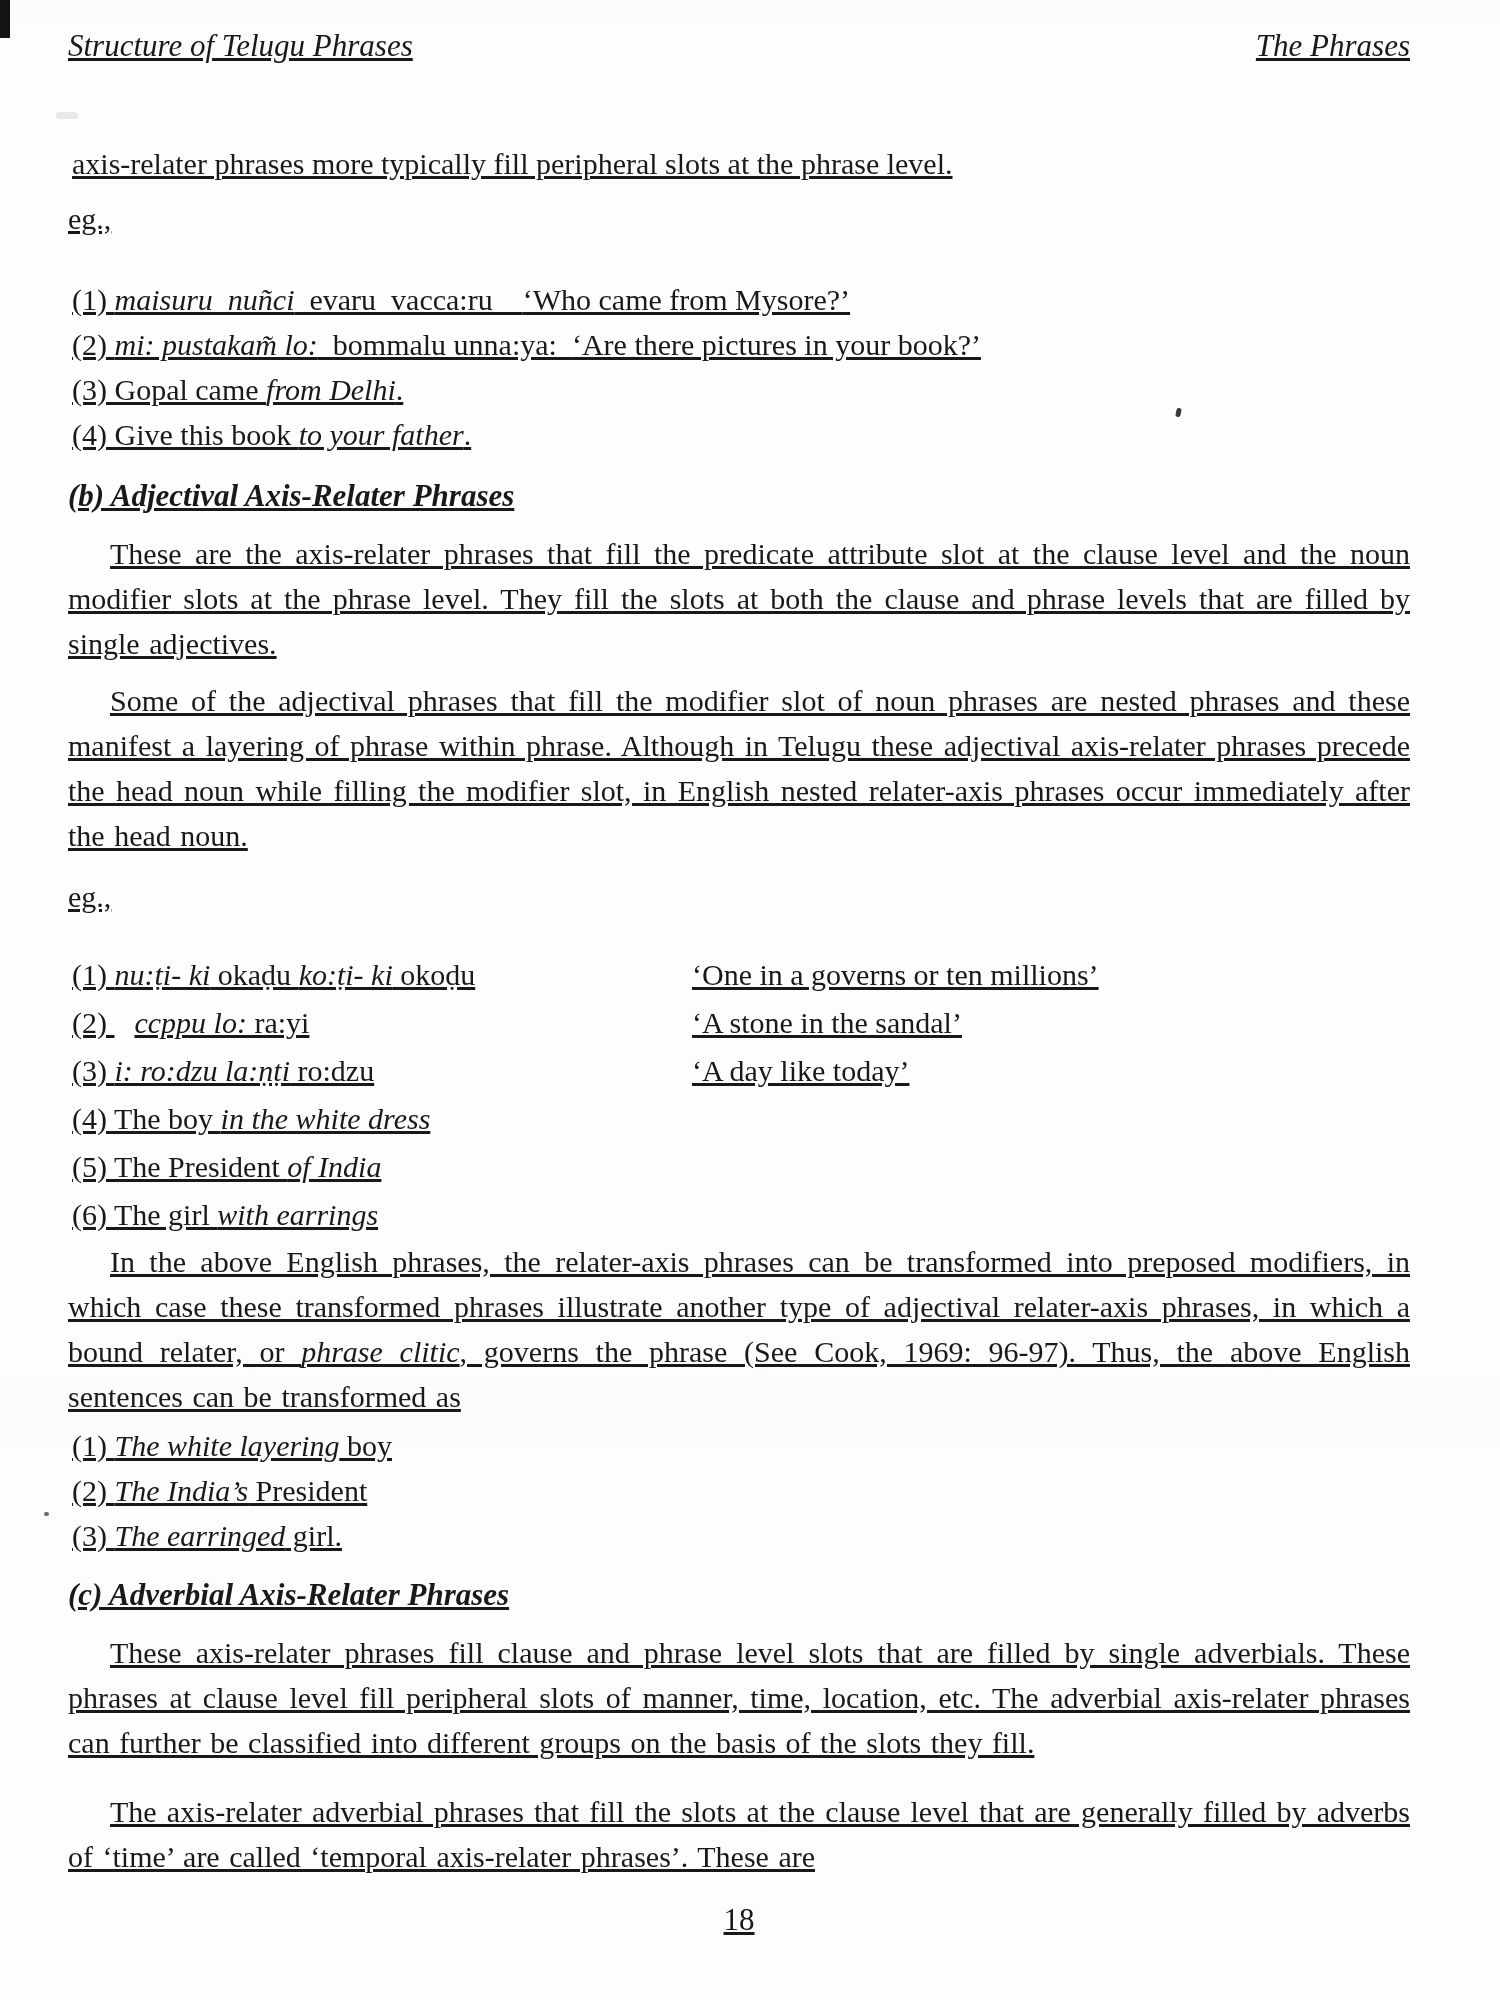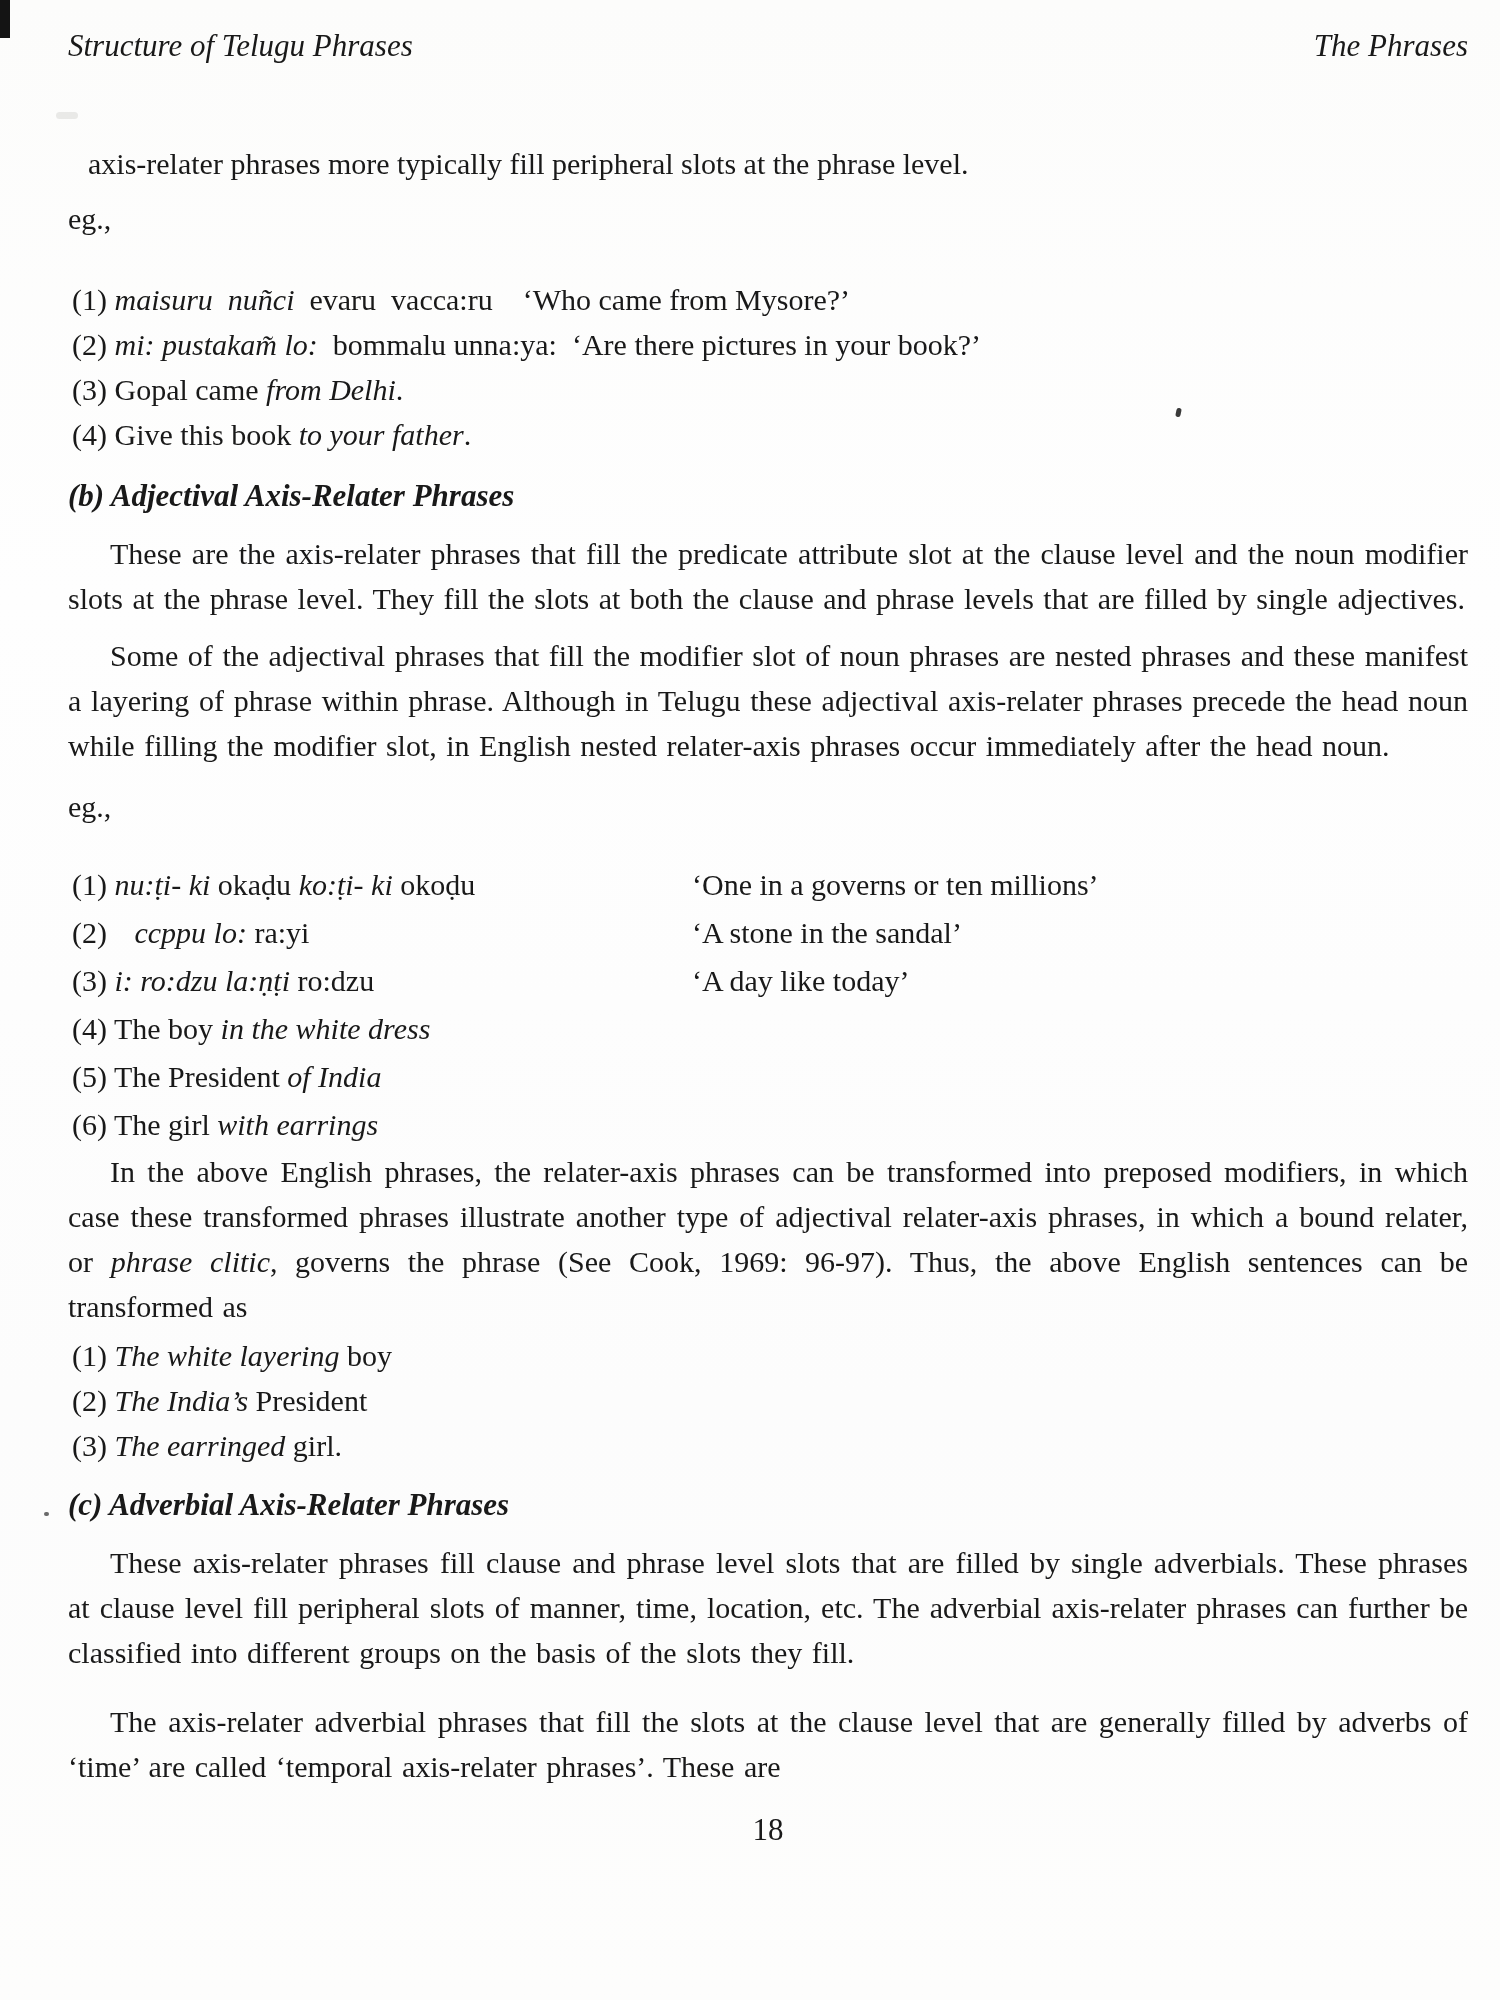--- a/index.html
+++ b/index.html
@@ -13,35 +13,36 @@
     overflow: hidden;
     font-family: "Liberation Serif", "DejaVu Serif", serif;
     color: #191919;
     position: relative;
   }
   .page {
     position: relative;
     width: 100%;
     height: 100%;
     box-sizing: border-box;
-    padding: 24px 32px 0 68px;
+    padding: 24px 90px 0 68px;
     background: linear-gradient(180deg, #fcfcfb 0%, #fefefe 30%, #fcfcfc 70%, #fdfdfc 100%);
+    text-decoration: underline;
   }
   
   .running-head {
     display: flex;
     justify-content: space-between;
     align-items: baseline;
     font-style: italic;
     font-size: 31px;
     line-height: 44px;
   }
   
   .cont-line {
-    margin: 73px 0 0 20px;
+    margin: 73px 0 0 4px;
     font-size: 30px;
     line-height: 45px;
   }
   .eg {
     margin: 10px 0 0 0;
     font-size: 30px;
     line-height: 45px;
   }
   .eg-2 { margin-top: 16px; }
   .ex-list { margin: 36px 0 0 4px; }

